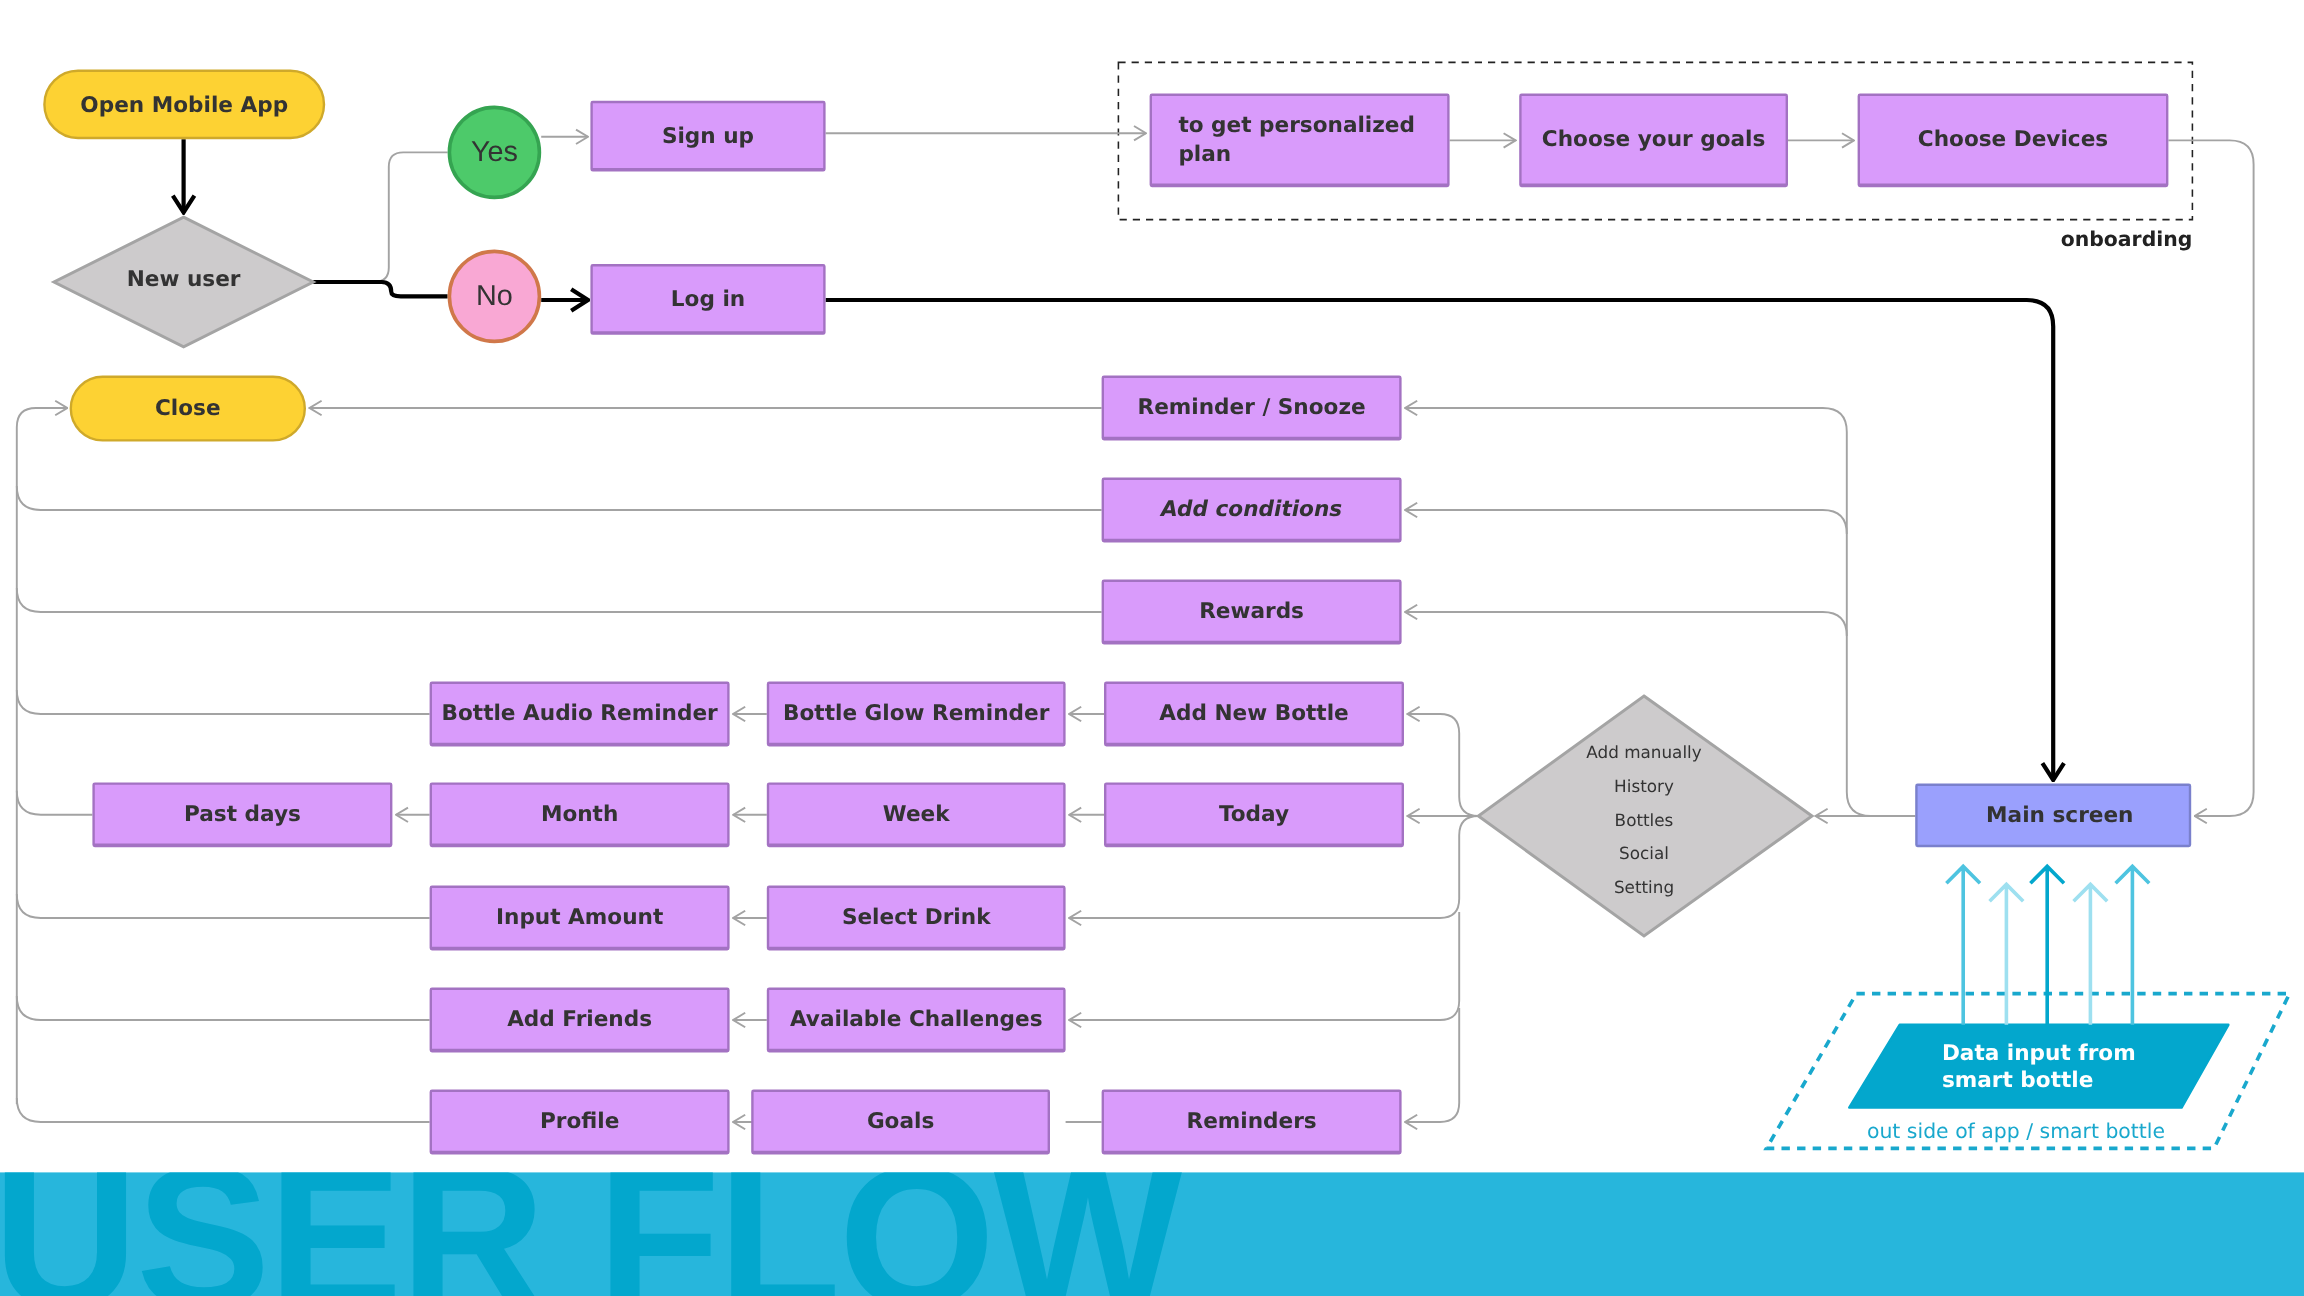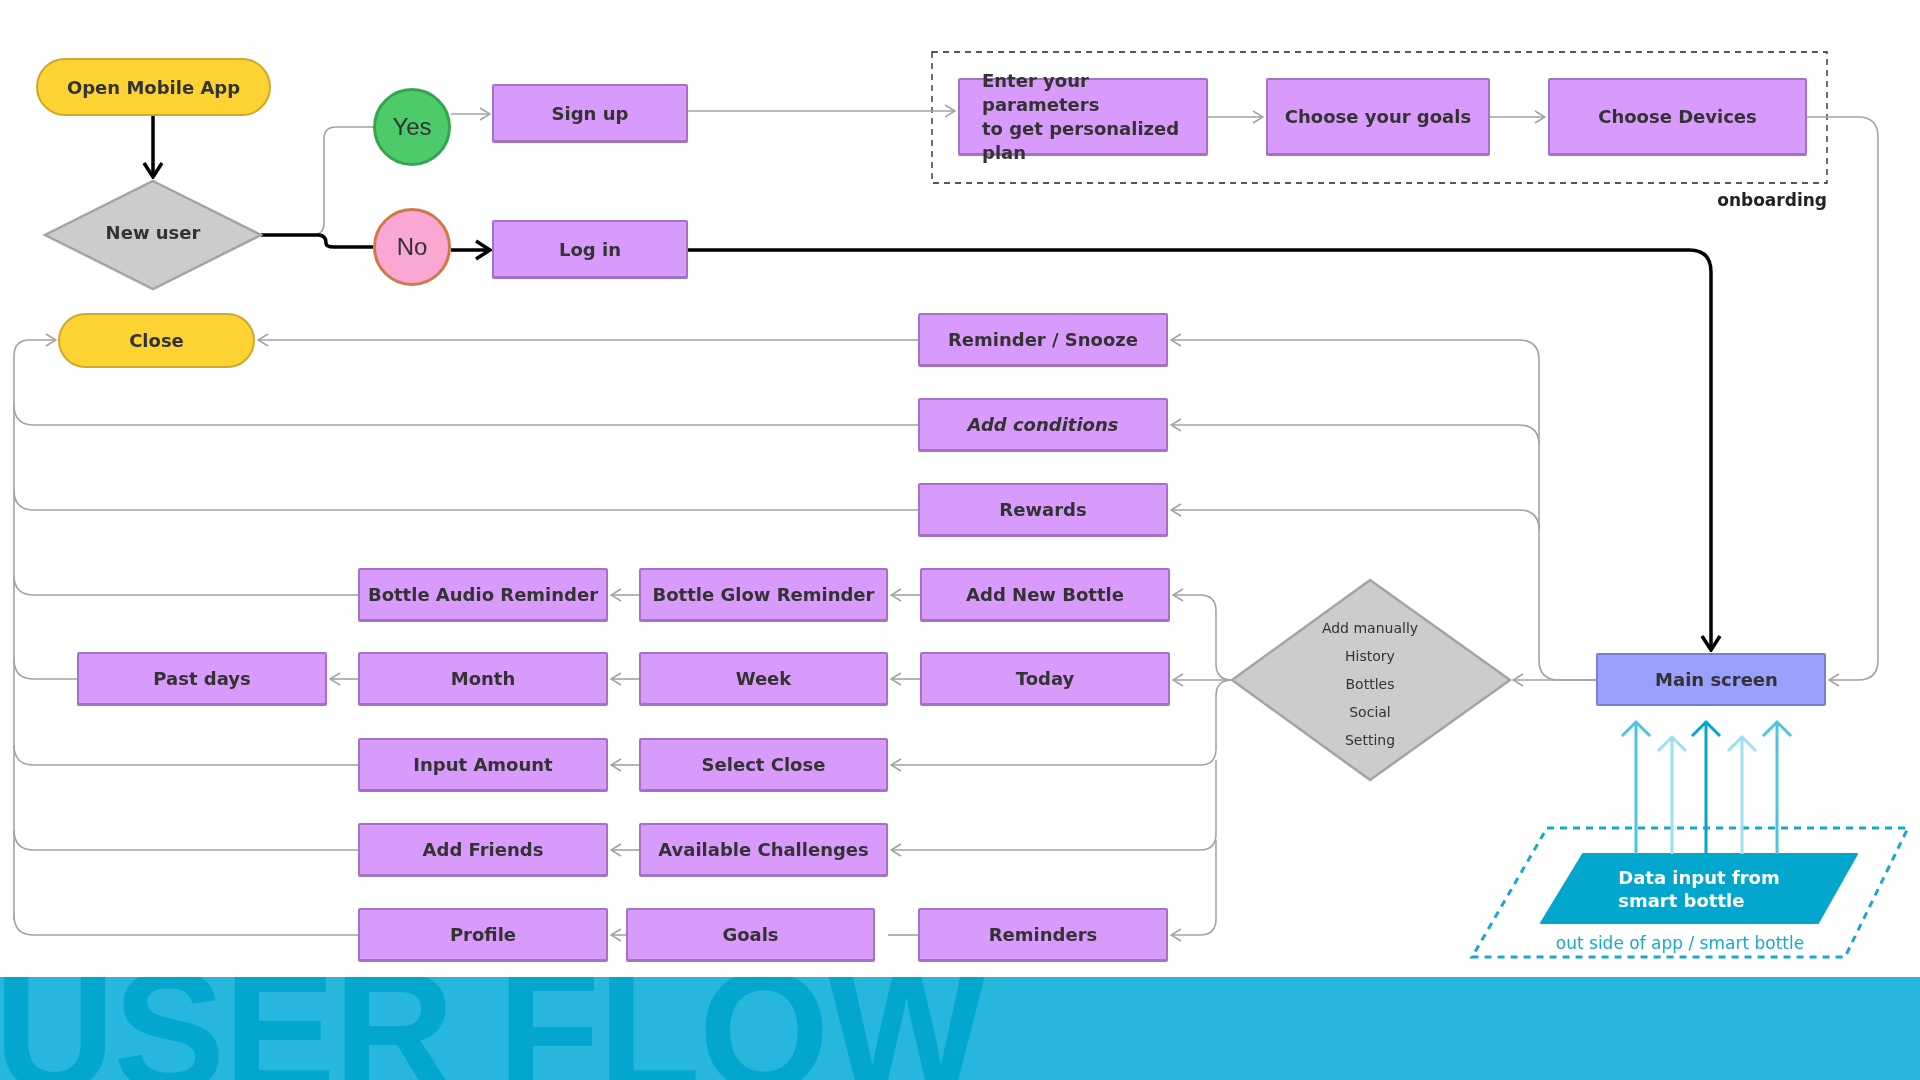--- a/index.html
+++ b/index.html
@@ -102,21 +102,20 @@
 
 <div class="node term" style="left:36px;top:58px;width:235px;height:58px;">Open Mobile App</div>
 <div class="dlabel" style="left:83px;top:222px;width:140px;font-size:18px;">New user</div>
 <div class="node circle yes" style="left:373px;top:88px;width:78px;height:78px;">Yes</div>
 <div class="node circle no" style="left:373px;top:208px;width:78px;height:78px;">No</div>
 <div class="node proc" style="left:492px;top:84px;width:196px;height:59px;">Sign up</div>
 <div class="node proc" style="left:492px;top:220px;width:196px;height:59px;">Log in</div>
 
 <div class="node proc left-text" style="left:958px;top:78px;width:250px;height:78px;">
   <div>
-    <div>Enter your parameters</div>
     <div>to get personalized plan</div>
   </div>
 </div>
 <div class="node proc" style="left:1266px;top:78px;width:224px;height:78px;">Choose your goals</div>
 <div class="node proc" style="left:1548px;top:78px;width:259px;height:78px;">Choose Devices</div>
 <div id="onboarding-label">onboarding</div>
 
 <div class="node term" style="left:58px;top:313px;width:197px;height:55px;">Close</div>
 
 <div class="node proc" style="left:918px;top:313px;width:250px;height:54px;">Reminder / Snooze</div>
@@ -125,21 +124,21 @@
 
 <div class="node proc" style="left:920px;top:568px;width:250px;height:54px;">Add New Bottle</div>
 <div class="node proc" style="left:639px;top:568px;width:249px;height:54px;">Bottle Glow Reminder</div>
 <div class="node proc" style="left:358px;top:568px;width:250px;height:54px;">Bottle Audio Reminder</div>
 
 <div class="node proc" style="left:920px;top:652px;width:250px;height:54px;">Today</div>
 <div class="node proc" style="left:639px;top:652px;width:249px;height:54px;">Week</div>
 <div class="node proc" style="left:358px;top:652px;width:250px;height:54px;">Month</div>
 <div class="node proc" style="left:77px;top:652px;width:250px;height:54px;">Past days</div>
 
-<div class="node proc" style="left:639px;top:738px;width:249px;height:54px;">Select Close</div>
+<div class="node proc" style="left:639px;top:738px;width:249px;height:54px;">Select Drink</div>
 <div class="node proc" style="left:358px;top:738px;width:250px;height:54px;">Input Amount</div>
 
 <div class="node proc" style="left:639px;top:823px;width:249px;height:54px;">Available Challenges</div>
 <div class="node proc" style="left:358px;top:823px;width:250px;height:54px;">Add Friends</div>
 
 <div class="node proc" style="left:918px;top:908px;width:250px;height:54px;">Reminders</div>
 <div class="node proc" style="left:626px;top:908px;width:249px;height:54px;">Goals</div>
 <div class="node proc" style="left:358px;top:908px;width:250px;height:54px;">Profile</div>
 
 <div class="dlist">

